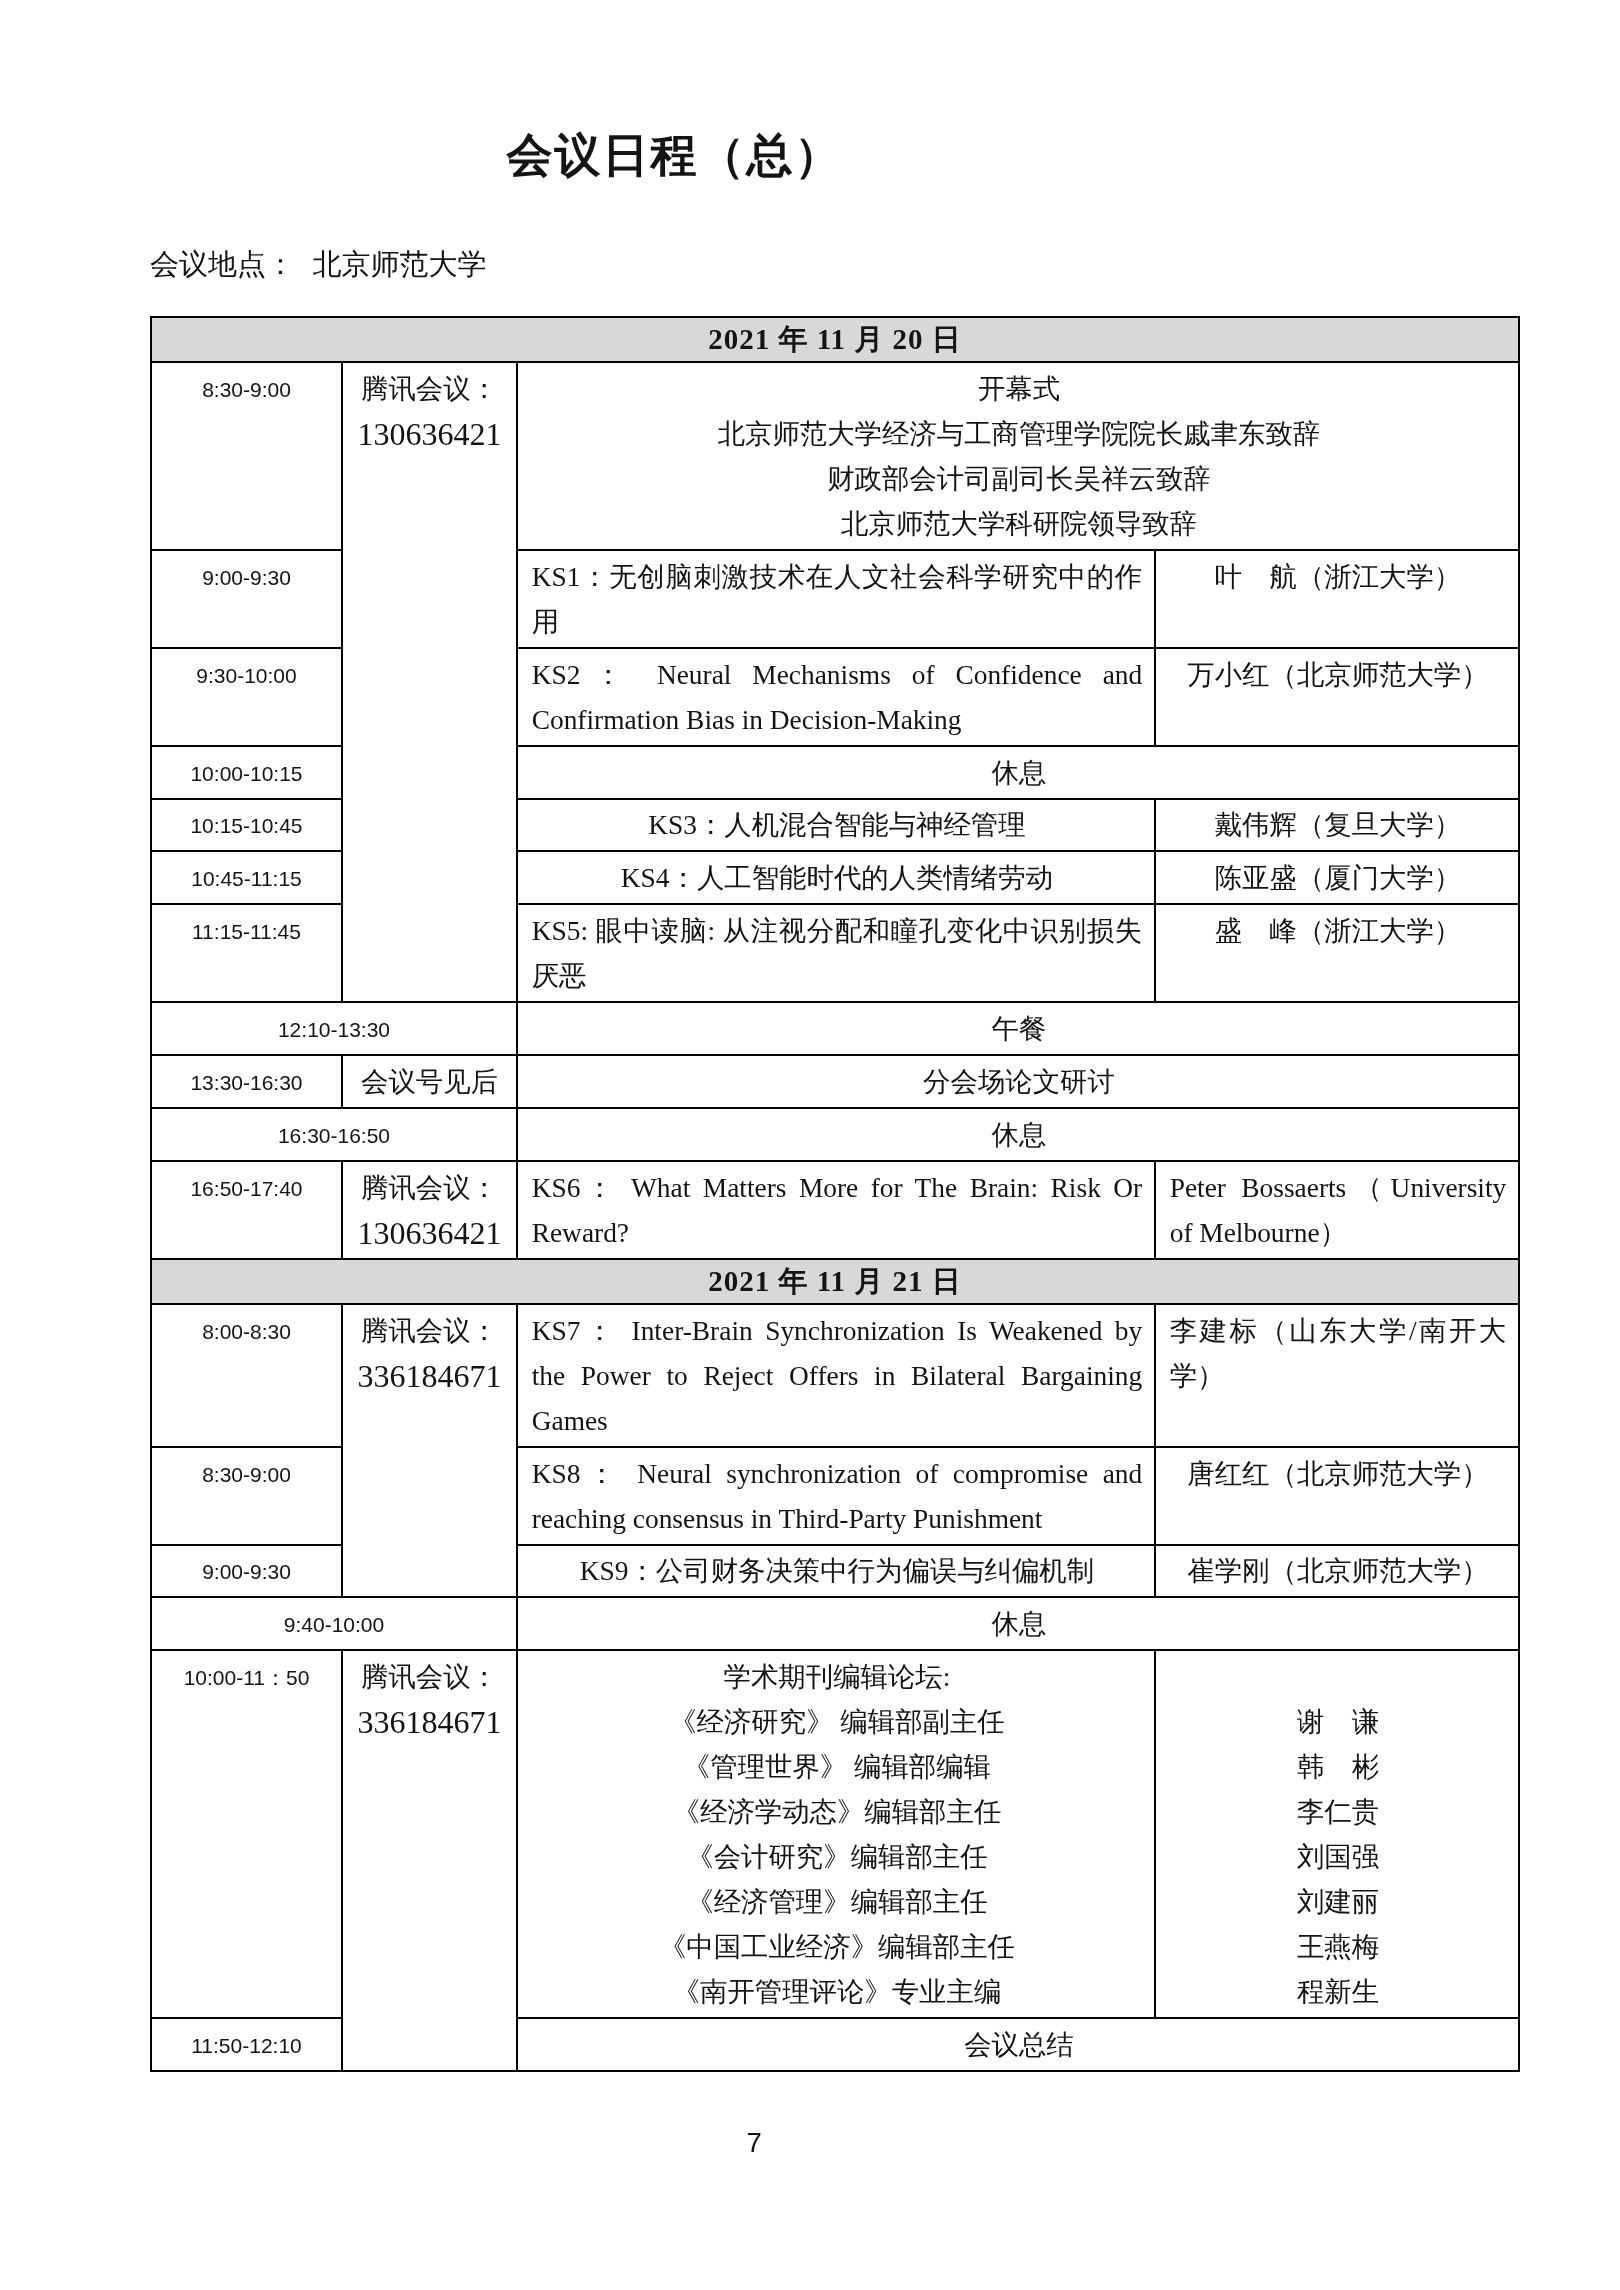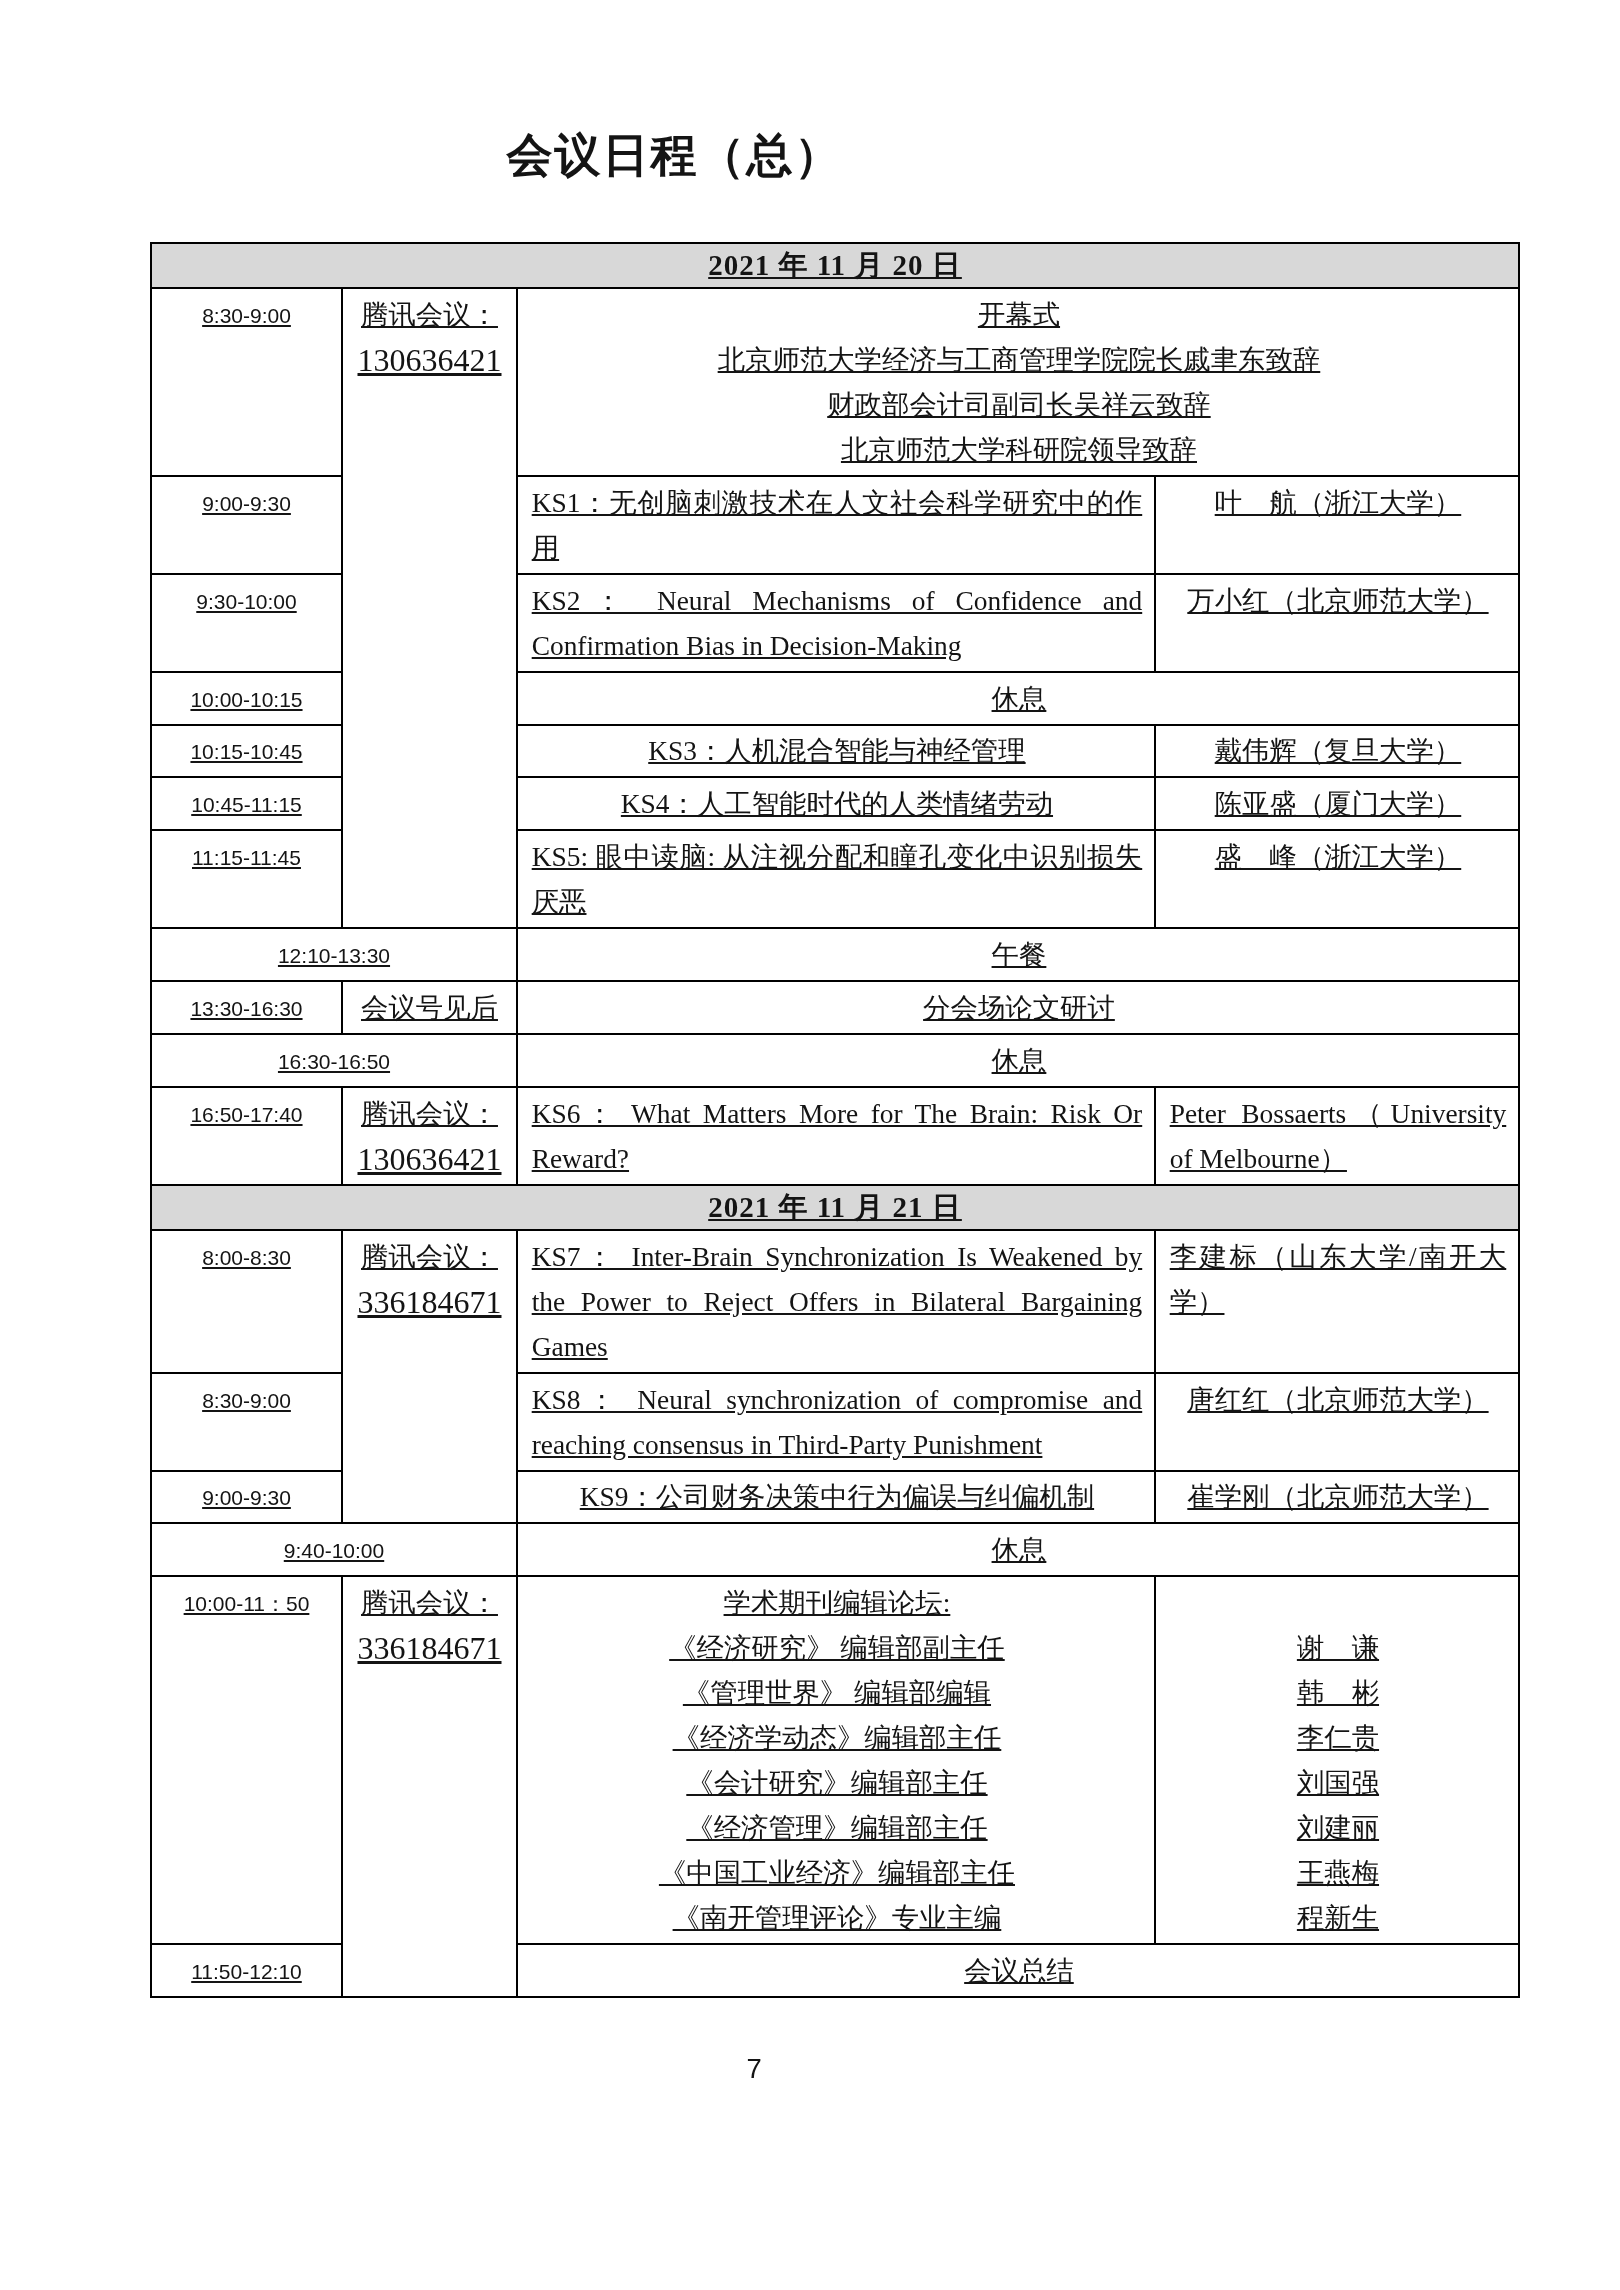--- a/index.html
+++ b/index.html
@@ -30,22 +30,21 @@
   .info-block{
     margin-top:55px;
     font-size:29px;
     line-height:44px;
   }
   .info-line .value{margin-left:17.6px;}
   table.schedule{
     border-collapse:collapse;
     table-layout:fixed;
     width:1368px;
-    margin-top:0;
-    text-decoration:underline;
+    margin-top:30px;
   }
   col.c1{width:191px;}
   col.c2{width:175px;}
   col.c3{width:638px;}
   col.c4{width:364px;}
   .schedule td{
     border:2px solid var(--border);
     border-top-width:2.9px;
     border-bottom-width:2.9px;
     vertical-align:top;
@@ -85,20 +84,21 @@
   }
 </style>
 </head>
 <body>
 
 <div class="content">
 
   <div class="doc-title">会议日程（总）</div>
 
   <div class="info-block">
+    <div class="info-line"><span>会议地点：</span><span class="value">北京师范大学</span></div>
   </div>
 
   <table class="schedule">
     <colgroup>
         <col class="c1">
         <col class="c2">
         <col class="c3">
         <col class="c4">
       </colgroup>
     <tbody>

